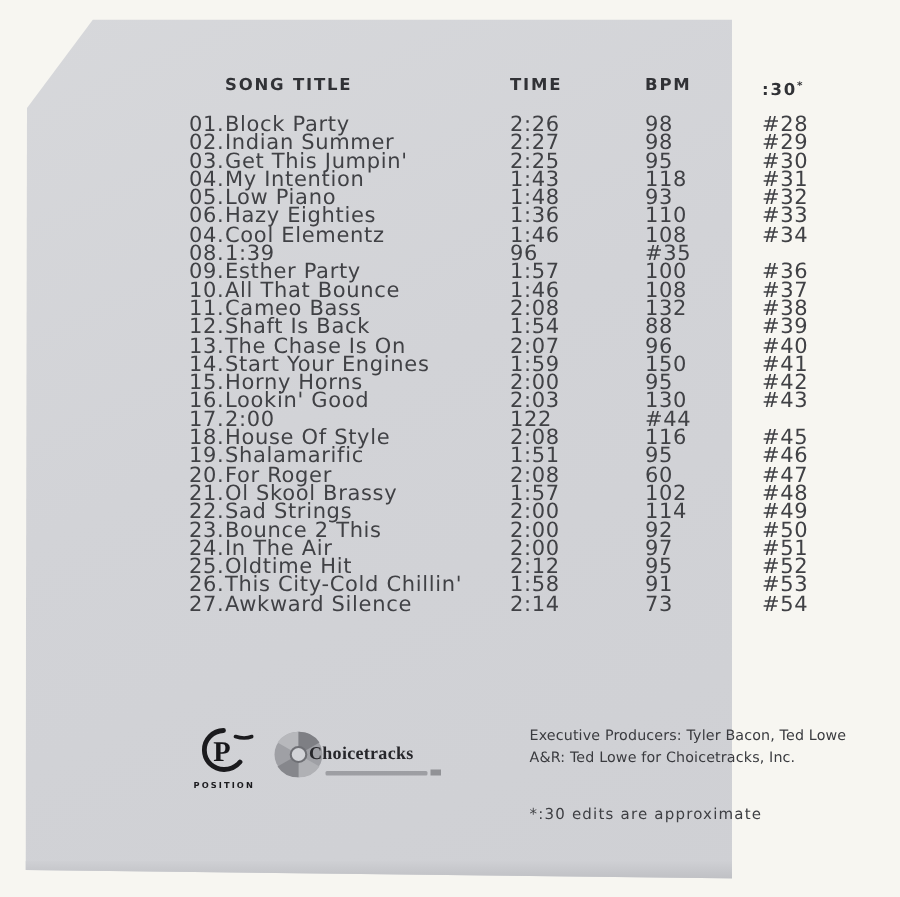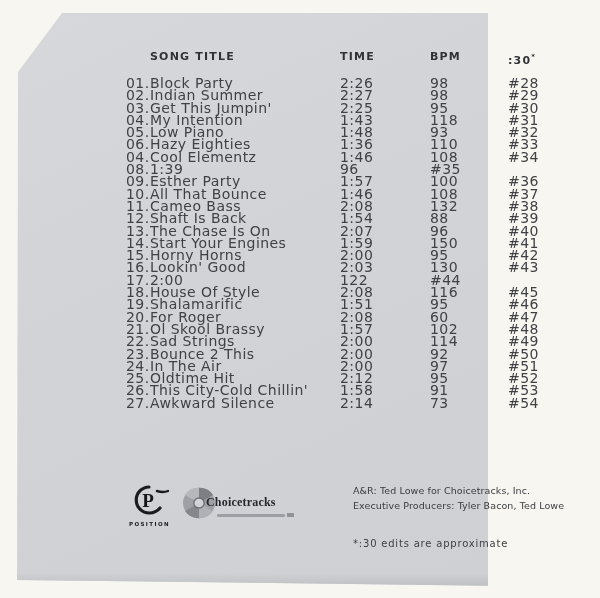--- a/index.html
+++ b/index.html
@@ -290,18 +290,18 @@
         <path d="M17 17 L31 9 A16 15.2 0 0 0 17 1.8 Z" fill="#7e7f84"></path>
         <path d="M17 17 L31 25 A16 15.2 0 0 1 17 32.2 Z" fill="#b0b1b5"></path>
         <path d="M17 17 L3 25 A16 15.2 0 0 0 17 32.2 Z" fill="#86878c"></path>
         <ellipse cx="17" cy="17" rx="5.2" ry="5" fill="#d2d3d7" stroke="#6e6f74" stroke-width="1.4"></ellipse>
       </svg>
     </div>
     <div class="choicetracks-name">Choicetracks</div>
     <div class="choicetracks-microtext"></div>
 
     <div class="credits">
+      <div>Executive Producers: Tyler Bacon, Ted Lowe</div>
       <div>A&amp;R: Ted Lowe for Choicetracks, Inc.</div>
-      <div>Executive Producers: Tyler Bacon, Ted Lowe</div>
     </div>
     <div class="footnote">*:30 edits are approximate</div>
   </div>
 </div>
 
 </body></html>

